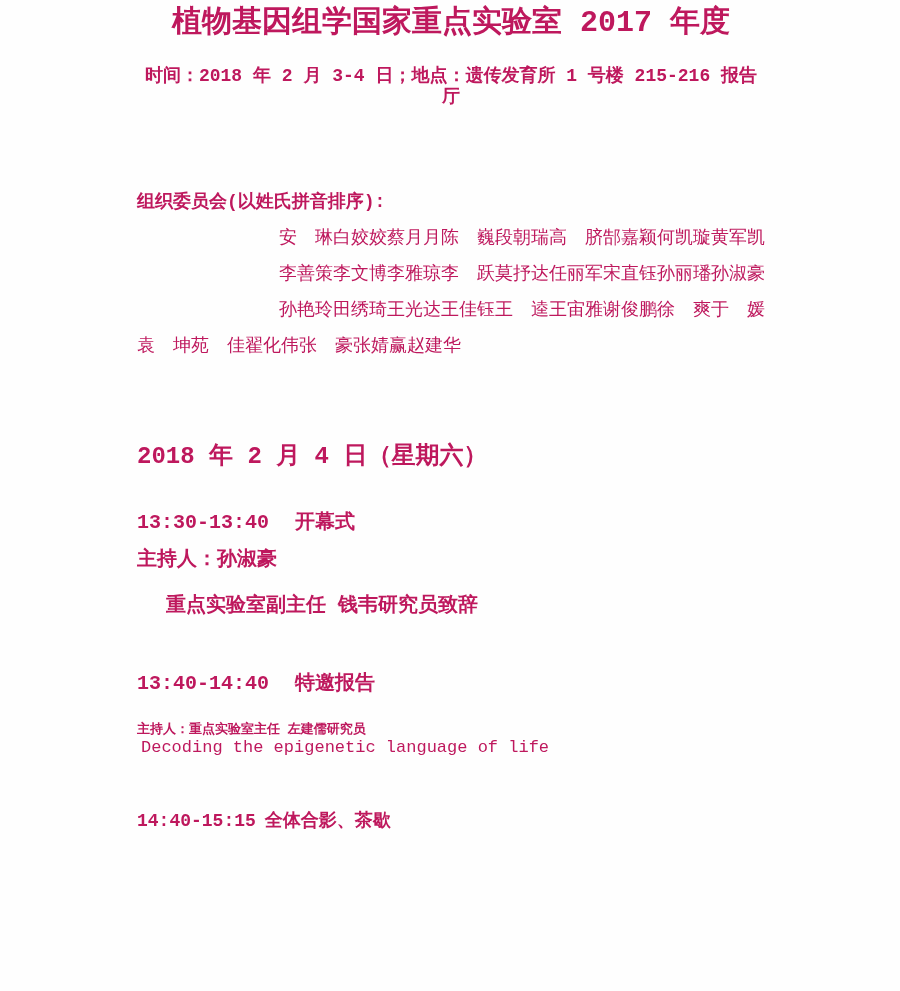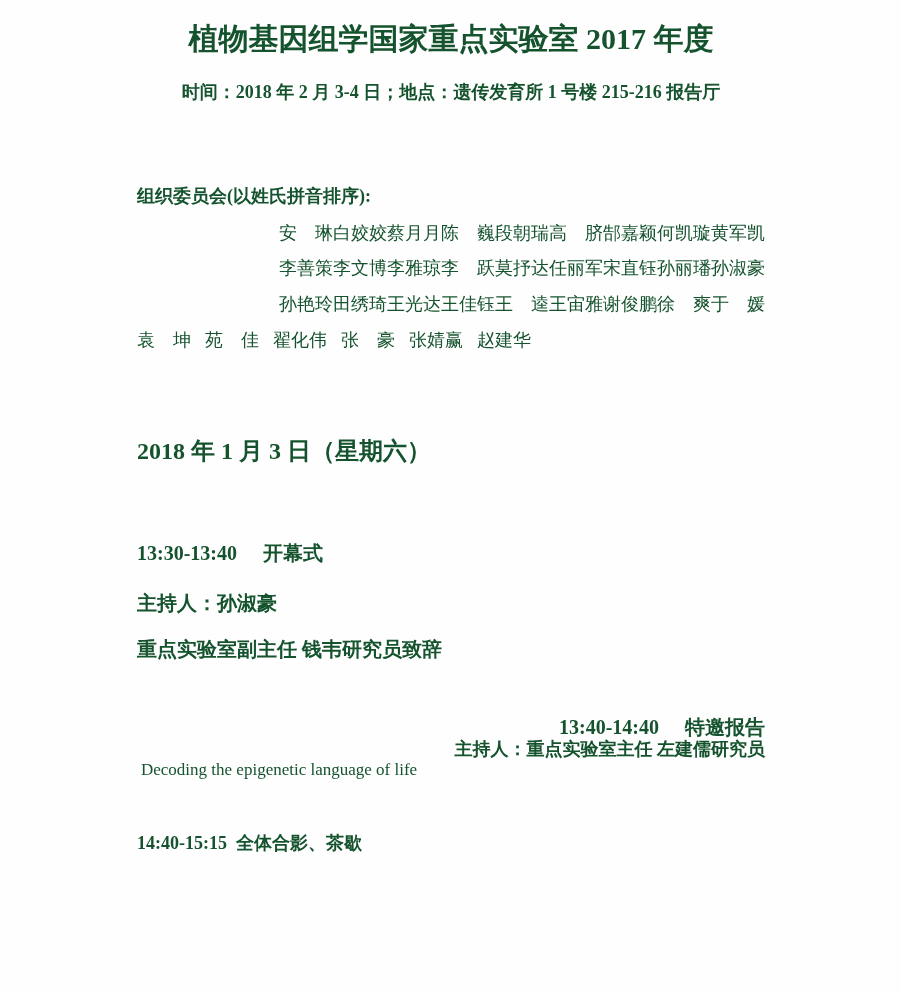--- a/index.html
+++ b/index.html
@@ -6,24 +6,24 @@
     margin: 0;
     padding: 0;
     background: #ffffff;
     width: 900px;
   }
   .page {
     position: relative;
     width: 900px;
     height: 991px;
     background: #fefefe;
-    color: #14532d;
-    font-family: Liberation Serif, serif;
+    color: #be185d;
+    font-family: Liberation Mono, monospace;
     box-sizing: border-box;
-    padding: 22px 135px 0 137px;
+    padding: 6px 135px 0 137px;
     overflow: hidden;
   }
   .title {
     font-size: 30px;
     font-weight: bold;
     text-align: center;
     line-height: 1.15;
     margin: 0;
   }
   .title.second { margin-top: 32px; }
@@ -41,38 +41,38 @@
     line-height: 1.2;
   }
   .name-row {
     display: flex;
     font-size: 18px;
     line-height: 1.1;
     margin-top: 16px;
     white-space: pre;
   }
   .name-row.justified { justify-content: flex-end; }
-  .name-row.left { gap: 14px; justify-content: flex-start; }
+  .name-row.left { justify-content: flex-start; }
   .date-heading {
     font-size: 24px;
     font-weight: bold;
     margin: 87px 0 0 0;
     line-height: 1.15;
   }
   .session-line {
     font-size: 20px;
     font-weight: bold;
     line-height: 1.15;
     margin: 0;
   }
-  .s1-time { margin-top: 77px; }
-  .s1-host { margin-top: 27px; }
-  .s1-remark { margin-top: 23px; }
-  .s2-time { margin-top: 55px; text-align: right; }
-  .s2-host { font-size: 18px; text-align: right; }
+  .s1-time { margin-top: 40px; }
+  .s1-host { margin-top: 14px; }
+  .s1-remark { margin-top: 23px; margin-left: 29px; }
+  .s2-time { margin-top: 55px; }
+  .s2-host { margin-top: 28px; font-size: 13px; }
   .s2-speaker-line { margin-top: 23px; font-size: 18px; font-weight: normal; }
   .s2-speaker-line .speaker-name { font-weight: bold; }
   .s2-talk {
     font-size: 17px;
     font-weight: normal;
     padding-left: 4px;
   }
   .s3-line { margin-top: 53px; font-size: 18px; }
   .time-gap-wide { display: inline-block; width: 26px; }
   .time-gap-narrow { display: inline-block; width: 9px; }
@@ -126,21 +126,21 @@
 
   <div class="name-row left">
     <span>袁　坤</span>
     <span>苑　佳</span>
     <span>翟化伟</span>
     <span>张　豪</span>
     <span>张婧赢</span>
     <span>赵建华</span>
   </div>
 
-  <h2 class="date-heading">2018 年 1 月 3 日（星期六）</h2>
+  <h2 class="date-heading">2018 年 2 月 4 日（星期六）</h2>
 
   <p class="session-line s1-time"><span>13:30-13:40</span><span class="time-gap-wide"></span><span>开幕式</span></p>
   <p class="session-line s1-host">主持人：孙淑豪</p>
   <p class="session-line s1-remark">重点实验室副主任 钱韦研究员致辞</p>
 
   <p class="session-line s2-time"><span>13:40-14:40</span><span class="time-gap-wide"></span><span>特邀报告</span></p>
   <p class="session-line s2-host">主持人：重点实验室主任 左建儒研究员</p>
   <p class="session-line s2-talk">Decoding the epigenetic language of life</p>
 
   <p class="session-line s3-line"><span>14:40-15:15</span><span class="time-gap-narrow"></span><span>全体合影、茶歇</span></p>

